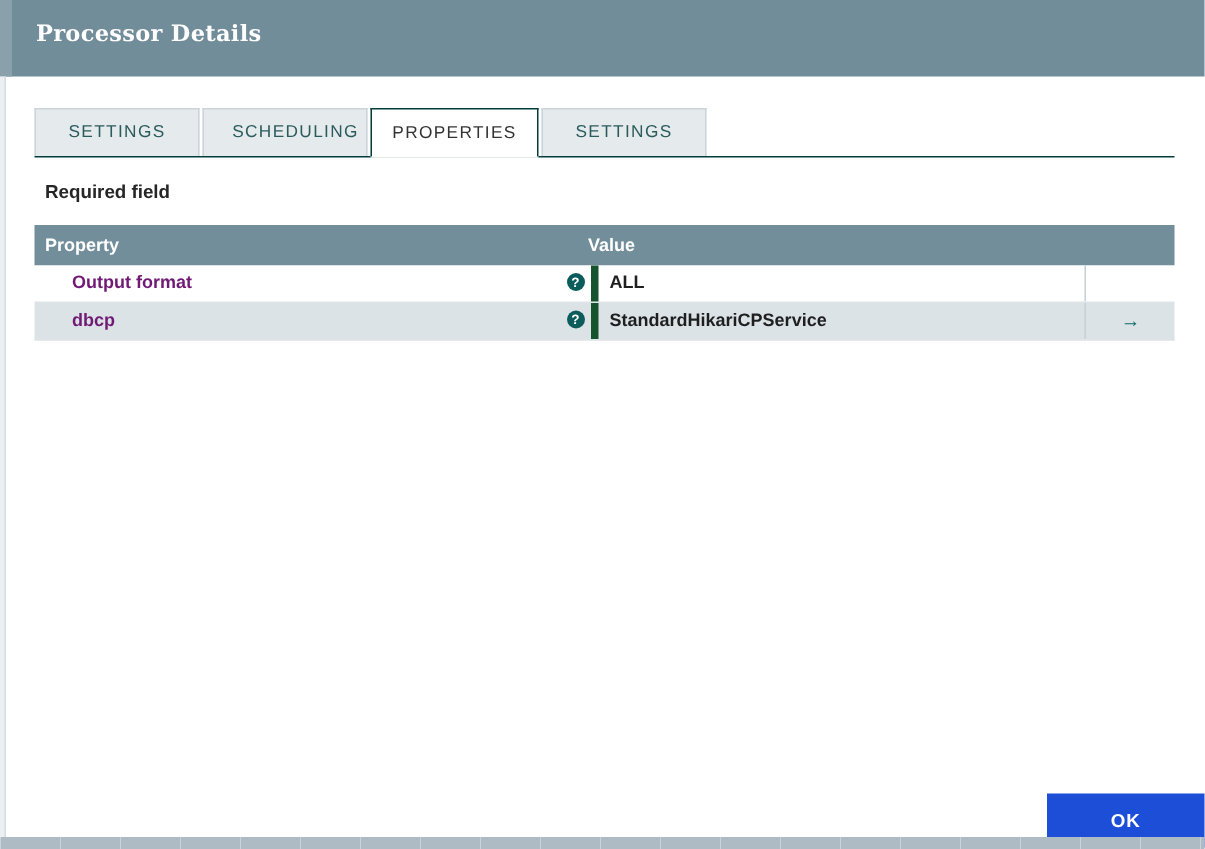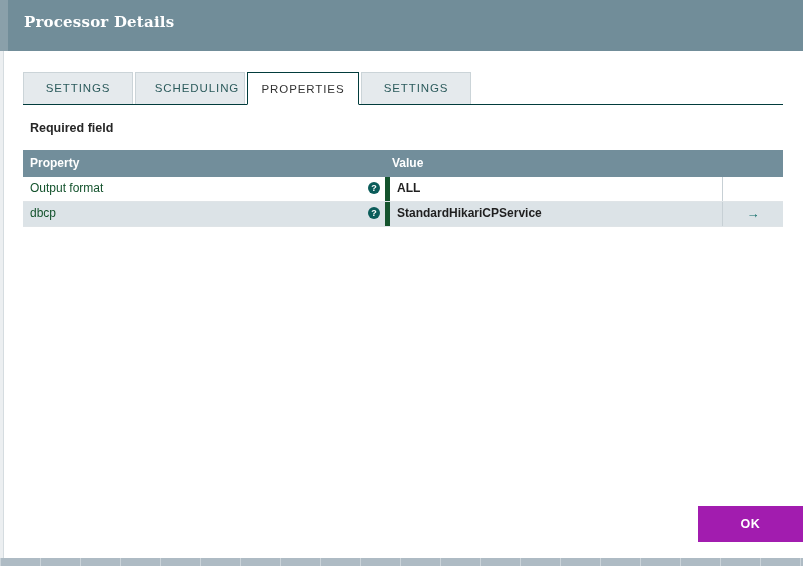--- a/index.html
+++ b/index.html
@@ -165,24 +165,25 @@
   }
   .prow.selected {
     background: #dce3e7;
   }
   .prow .cell {
     line-height: 23px;
     box-sizing: border-box;
     position: relative;
   }
   .prow .col-prop {
-    font-weight: normal;
-    color: #14532d;
+    font-weight: bold;
+    color: #701a75;
     white-space: nowrap;
     overflow: hidden;
+    margin-left: 18px;
   }
   .prow .col-help {
     text-align: center;
   }
   .prow .col-value {
     border-left: 5px solid #14532d;
     font-weight: bold;
     color: #1f1f1f;
     white-space: nowrap;
     overflow: hidden;
@@ -217,24 +218,24 @@
     color: #0d6b68;
     font-size: 13px;
     line-height: 23px;
     font-weight: bold;
   }
 
   
   .ok-button {
     position: absolute;
     right: 0;
-    bottom: 24px;
+    bottom: 1px;
     width: 105px;
     height: 36px;
-    background: #a21caf;
+    background: #1d4ed8;
     color: #ffffff;
     font-size: 12.5px;
     font-weight: bold;
     letter-spacing: 0.6px;
     line-height: 36px;
     text-align: center;
     cursor: pointer;
     border: none;
     font-family: "Liberation Sans", sans-serif;
     box-sizing: border-box;

